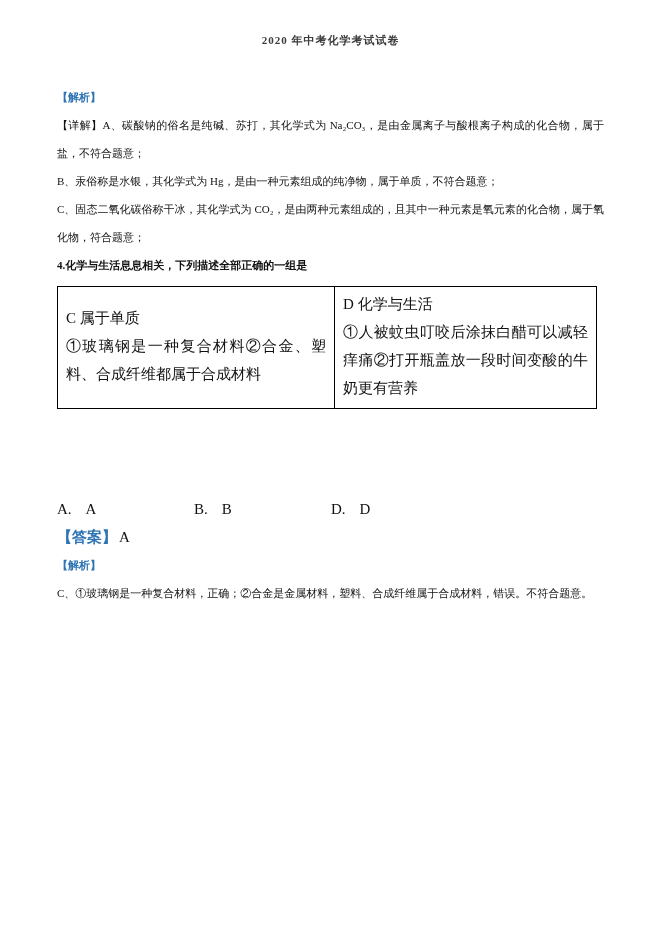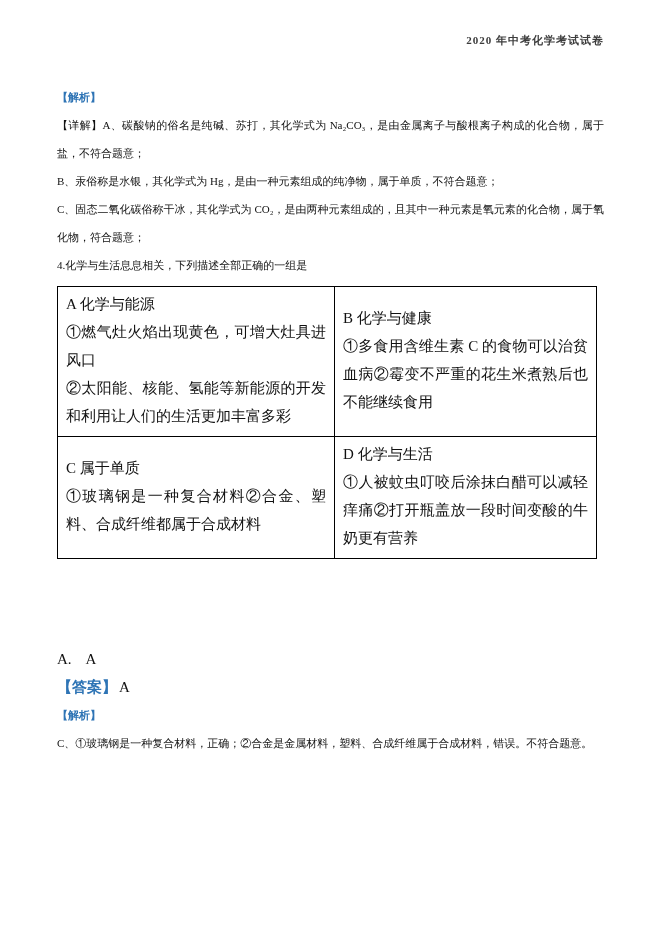--- a/index.html
+++ b/index.html
@@ -3,29 +3,29 @@
 <meta charset="utf-8">
 <style>
   html,body{margin:0;padding:0;}
   body{
     width:661px;height:935px;background:#ffffff;overflow:hidden;
     font-family:"Liberation Serif","DejaVu Serif",serif;
     color:#111111;
   }
   .page{padding:0 57px 0 57px;box-sizing:border-box;width:661px;}
   .doc-header{
-    padding-top:33px;text-align:right;
+    padding-top:33px;text-align:center;
     font-size:11px;font-weight:bold;color:#3c3c3c;letter-spacing:1px;
   }
   .content{margin-top:35px;}
   p.line{
     margin:0;font-size:11px;line-height:28px;text-align:justify;
   }
   .label-blue{color:#2E74B5;font-weight:bold;text-align:center;}
-  .stem{margin-top:0;}
+  .stem{margin-top:0;font-weight:bold;}
   table.qtable{
     border-collapse:collapse;margin-top:7px;width:540px;table-layout:fixed;
   }
   table.qtable td{
     border:1.5px solid #000;vertical-align:middle;
     padding:3px 8px 6px 8px;
   }
   td.col-a{width:51.5%;}
   td.col-b{width:48.5%;}
   .cell p{margin:0;font-size:15px;line-height:28px;text-align:justify;}
@@ -50,46 +50,41 @@
     <p class="line">【详解】A、碳酸钠的俗名是纯碱、苏打，其化学式为 Na₂CO₃，是由金属离子与酸根离子构成的化合物，属于盐，不符合题意；</p>
     <p class="line">B、汞俗称是水银，其化学式为 Hg，是由一种元素组成的纯净物，属于单质，不符合题意；</p>
     <p class="line">C、固态二氧化碳俗称干冰，其化学式为 CO₂，是由两种元素组成的，且其中一种元素是氧元素的化合物，属于氧化物，符合题意；</p>
 
     <p class="line stem">4.化学与生活息息相关，下列描述全部正确的一组是</p>
 
     <table class="qtable">
       <tbody>
         <tr>
           <td class="col-a cell">
-            <p>A 化学与能源</p>
-            <p>①燃气灶火焰出现黄色，可增大灶具进风口</p>
-            <p>②太阳能、核能、氢能等新能源的开发和利用让人们的生活更加丰富多彩</p>
-          </td>
-          <td class="col-b cell">
-            <p>B 化学与健康</p>
-            <p>①多食用含维生素 C 的食物可以治贫血病②霉变不严重的花生米煮熟后也不能继续食用</p>
-          </td>
-        </tr>
-        <tr>
-          <td class="col-a cell">
             <p>C 属于单质</p>
             <p>①玻璃钢是一种复合材料②合金、塑料、合成纤维都属于合成材料</p>
           </td>
           <td class="col-b cell">
             <p>D 化学与生活</p>
             <p>①人被蚊虫叮咬后涂抹白醋可以减轻痒痛②打开瓶盖放一段时间变酸的牛奶更有营养</p>
           </td>
         </tr>
       </tbody>
     </table>
 
     <div class="options-row">
       <span class="option">
         <span class="opt-key">A.</span><span>A</span>
       </span>
+      <span class="option">
+        <span class="opt-key">B.</span><span>B</span>
+      </span>
+      <span class="option">
+        <span class="opt-key">D.</span><span>D</span>
+      </span>
     </div>
 
     <p class="answer-line">
       <span class="label-blue">【答案】</span><span class="ans-val">A</span>
     </p>
 
     <p class="line label-blue">【解析】</p>
     <p class="line">C、①玻璃钢是一种复合材料，正确；②合金是金属材料，塑料、合成纤维属于合成材料，错误。不符合题意。</p>
 
   </div>

